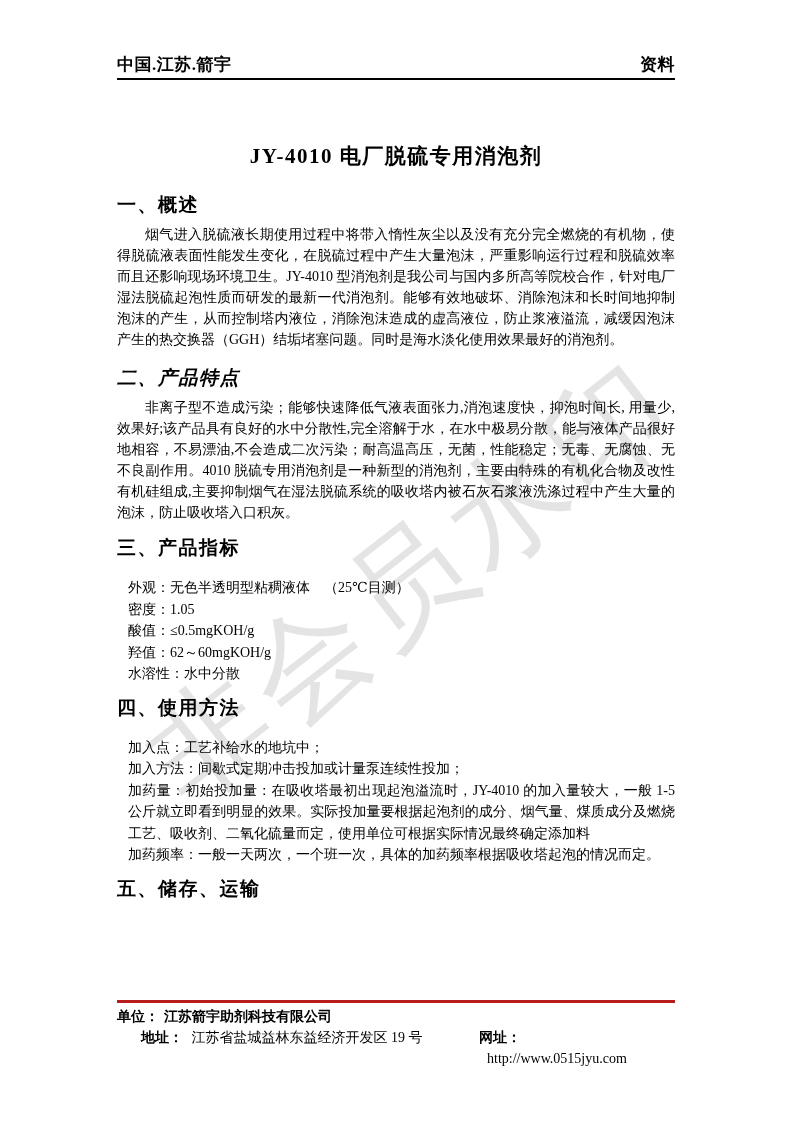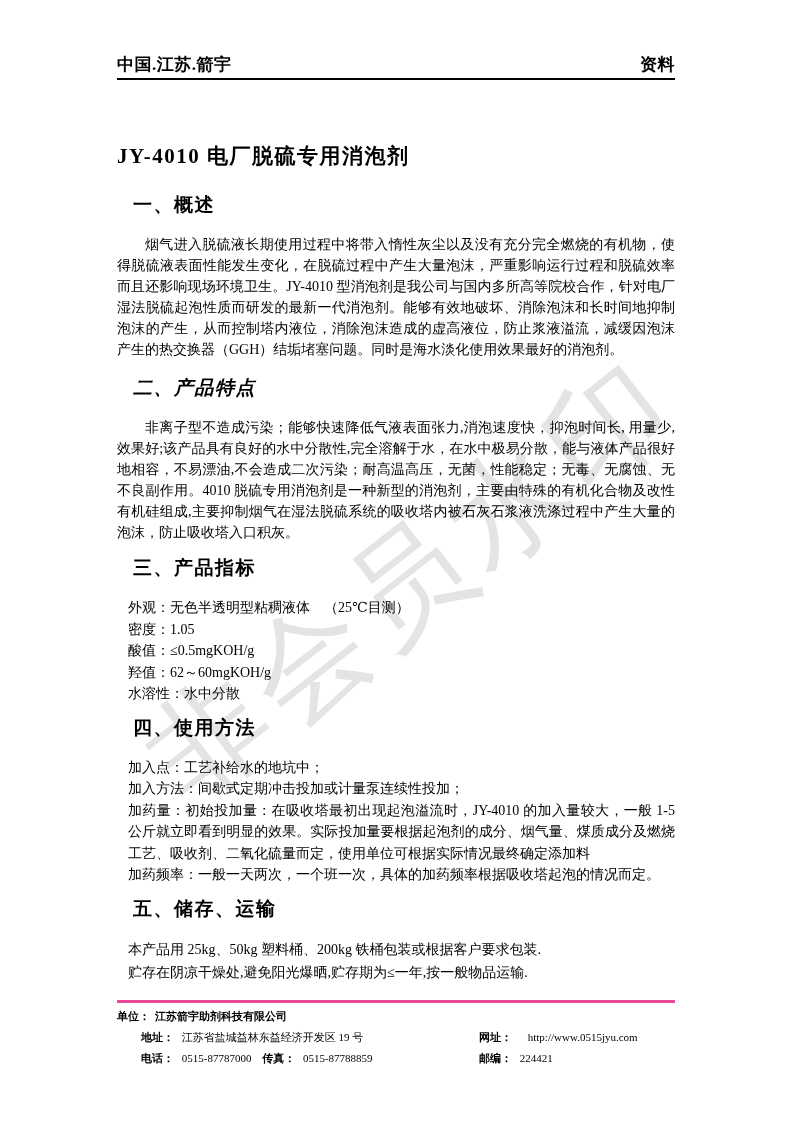--- a/index.html
+++ b/index.html
@@ -28,47 +28,48 @@
   }
   .hdr {
     margin-top:53px;
     display:flex; justify-content:space-between; align-items:center;
     font-weight:bold; font-size:17px; line-height:24px;
     border-bottom:2px solid #000; padding-bottom:1px;
     letter-spacing:0.5px;
   }
   .doc-title {
     margin:62px 0 0 0;
+    text-align:center;
     font-size:21px; font-weight:bold; line-height:28px;
     letter-spacing:1.5px;
   }
   .sec-h {
-    margin:16px; font-size:19px; font-weight:bold; line-height:26px;
+    margin:0; font-size:19px; font-weight:bold; line-height:26px;
     font-family:"Liberation Sans","DejaVu Sans",sans-serif;
     letter-spacing:1.5px;
   }
   .sec-h.h1 { margin-top:22px; }
   .sec-h.h2 { margin-top:15px;font-style:italic; }
   .sec-h.h3 { margin-top:12px; }
   .sec-h.h4 { margin-top:10px; }
   .sec-h.h5 { margin-top:10px; }
   .para {
     margin:6px 0 0 0;
     font-size:14px; line-height:21px;
     text-align:justify; text-indent:2em;
   }
   .linelist { margin-top:16px; padding-left:11px; font-size:14px; }
   .linelist .ln { line-height:21.5px; text-align:justify; }
   .speclist .ln { line-height:21.5px; }
   .storelist .ln { line-height:23px; }
   .footer {
     position:absolute; left:117px; top:1000px; width:558px; z-index:1;
-    border-top:3px solid #ec4899;
+    border-top:3px solid #b91c1c;
     padding-top:3px;
-    font-size:11px;
+    font-size:14px;
   }
   .f-row { display:flex; line-height:21px; }
   .f-left { width:338px; flex-shrink:0;margin-left:24px; }
   .f-label {
     font-weight:bold;
     font-family:"Liberation Sans","DejaVu Sans",sans-serif;
     margin-right:5px;
   }
   .f-val { font-family:"Liberation Serif","DejaVu Serif",serif; }
   .f-val.bold { font-weight:bold; font-family:"Liberation Sans","DejaVu Sans",sans-serif; }
@@ -108,49 +109,33 @@
 
     <div class="sec-h h4">四、使用方法</div>
     <div class="linelist">
       <div class="ln">加入点：工艺补给水的地坑中；</div>
       <div class="ln">加入方法：间歇式定期冲击投加或计量泵连续性投加；</div>
       <div class="ln">加药量：初始投加量：在吸收塔最初出现起泡溢流时，JY-4010 的加入量较大，一般 1-5 公斤就立即看到明显的效果。实际投加量要根据起泡剂的成分、烟气量、煤质成分及燃烧工艺、吸收剂、二氧化硫量而定，使用单位可根据实际情况最终确定添加料</div>
       <div class="ln">加药频率：一般一天两次，一个班一次，具体的加药频率根据吸收塔起泡的情况而定。</div>
     </div>
 
     <div class="sec-h h5">五、储存、运输</div>
-    <div class="linelist storelist">
-      <div class="ln">本产品用 25kg、50kg 塑料桶、200kg 铁桶包装或根据客户要求包装.</div>
-      <div class="ln">贮存在阴凉干燥处,避免阳光爆晒,贮存期为≤一年,按一般物品运输.</div>
-    </div>
 
   </div>
 
   <div class="footer">
     <div class="f-row">
       <span class="f-label">单位：</span>
       <span class="f-val bold">江苏箭宇助剂科技有限公司</span>
     </div>
     <div class="f-row">
       <div class="f-left">
         <span class="f-label">地址：</span>
         <span class="f-val">江苏省盐城益林东益经济开发区 19 号</span>
       </div>
       <div class="f-right">
         <span class="f-label">网址：</span>
         <span class="f-val gap">http://www.0515jyu.com</span>
       </div>
     </div>
-    <div class="f-row">
-      <div class="f-left">
-        <span class="f-label">电话：</span>
-        <span class="f-val">0515-87787000</span>
-        <span class="f-label inner">传真：</span>
-        <span class="f-val">0515-87788859</span>
-      </div>
-      <div class="f-right">
-        <span class="f-label">邮编：</span>
-        <span class="f-val">224421</span>
-      </div>
-    </div>
   </div>
 
 </div>
 
 </body></html>

